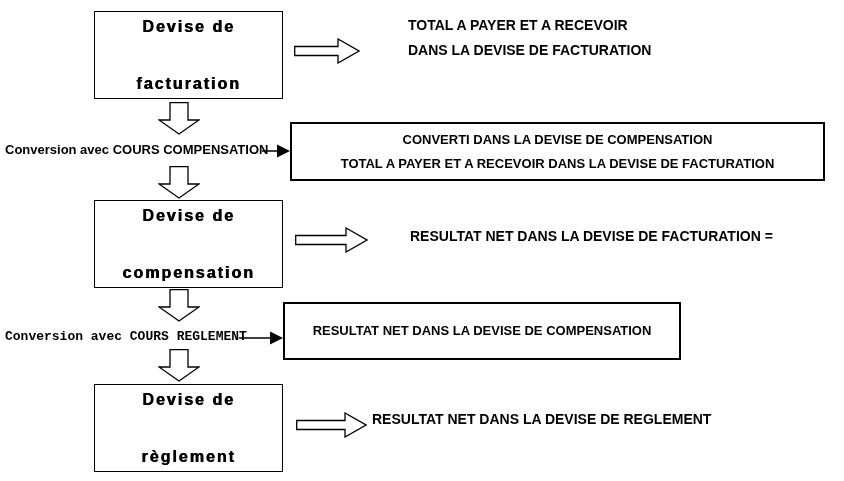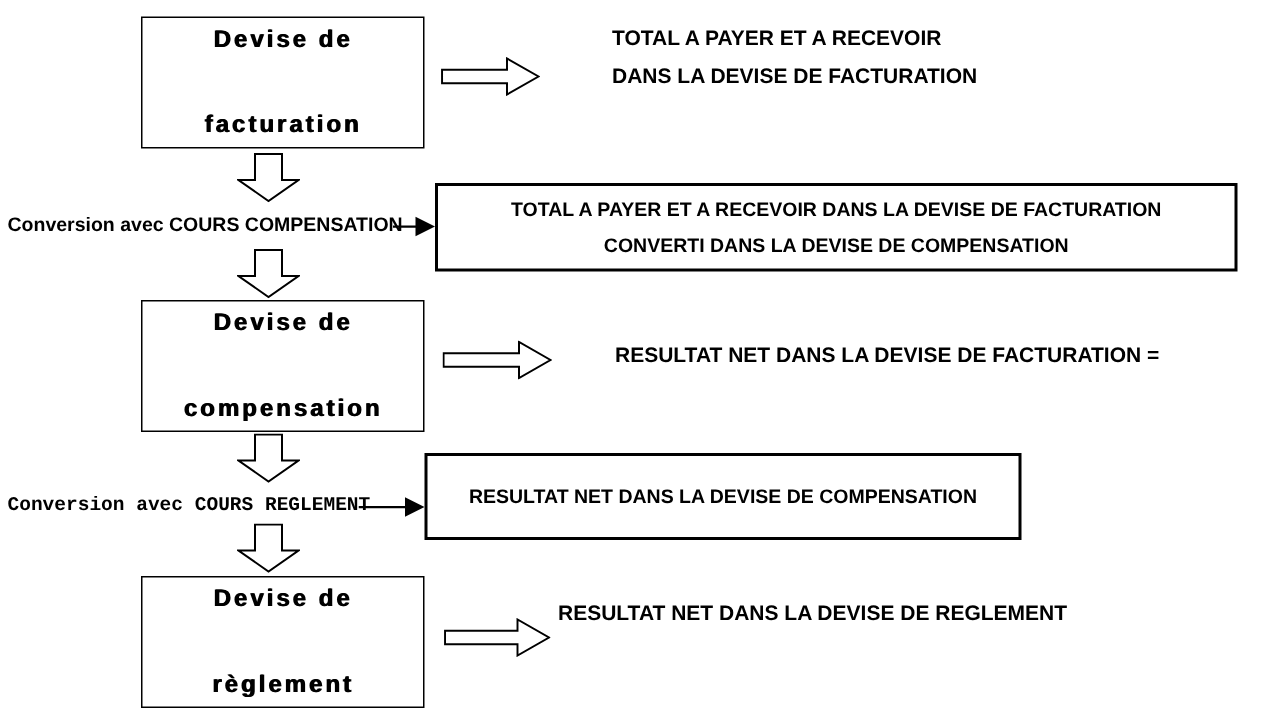--- a/index.html
+++ b/index.html
@@ -104,22 +104,22 @@
   <div class="abs conv-label" style="left:5px; top:142px;">Conversion avec COURS COMPENSATION</div>
 
   <span class="abs" style="left:262px; top:143px;">
     <svg width="29" height="16" viewBox="0 0 29 16">
       <line x1="0" y1="8" x2="16" y2="8" stroke="#000000" stroke-width="1.5"></line>
       <polygon points="15,1.5 28,8 15,14.5" fill="#000000"></polygon>
     </svg>
   </span>
 
   <div class="abs result-box" style="left:290px; top:122px; width:535px; height:59px;">
+    <span class="r-line">CONVERTI DANS LA DEVISE DE COMPENSATION</span>
     <span class="r-line">TOTAL A PAYER ET A RECEVOIR DANS LA DEVISE DE FACTURATION</span>
-    <span class="r-line">CONVERTI DANS LA DEVISE DE COMPENSATION</span>
   </div>
 
   <span class="abs" style="left:158px; top:166px;">
     <svg width="42" height="33" viewBox="0 0 42 33">
       <polygon points="12,0.7 30,0.7 30,18 41,18 21,32 1,18 12,18" fill="#ffffff" stroke="#000000" stroke-width="1.3"></polygon>
     </svg>
   </span>
 
   <div class="abs title-box" style="top:200px;">
     <span class="t-line">Devise de</span>
@@ -165,17 +165,17 @@
     <span class="t-line">Devise de</span>
     <span class="t-line">règlement</span>
   </div>
 
   <span class="abs" style="left:296px; top:412px;">
     <svg width="71" height="26" viewBox="0 0 71 26">
       <polygon points="0.7,8.5 49,8.5 49,1 70,13 49,25 49,17.5 0.7,17.5" fill="#ffffff" stroke="#000000" stroke-width="1.3"></polygon>
     </svg>
   </span>
 
-  <div class="abs flow-text" style="left:372px; top:396px;">
+  <div class="abs flow-text" style="left:372px; top:407px;">
     <div class="f-line">RESULTAT NET DANS LA DEVISE DE REGLEMENT</div>
   </div>
 
 </div>
 
 </body></html>

